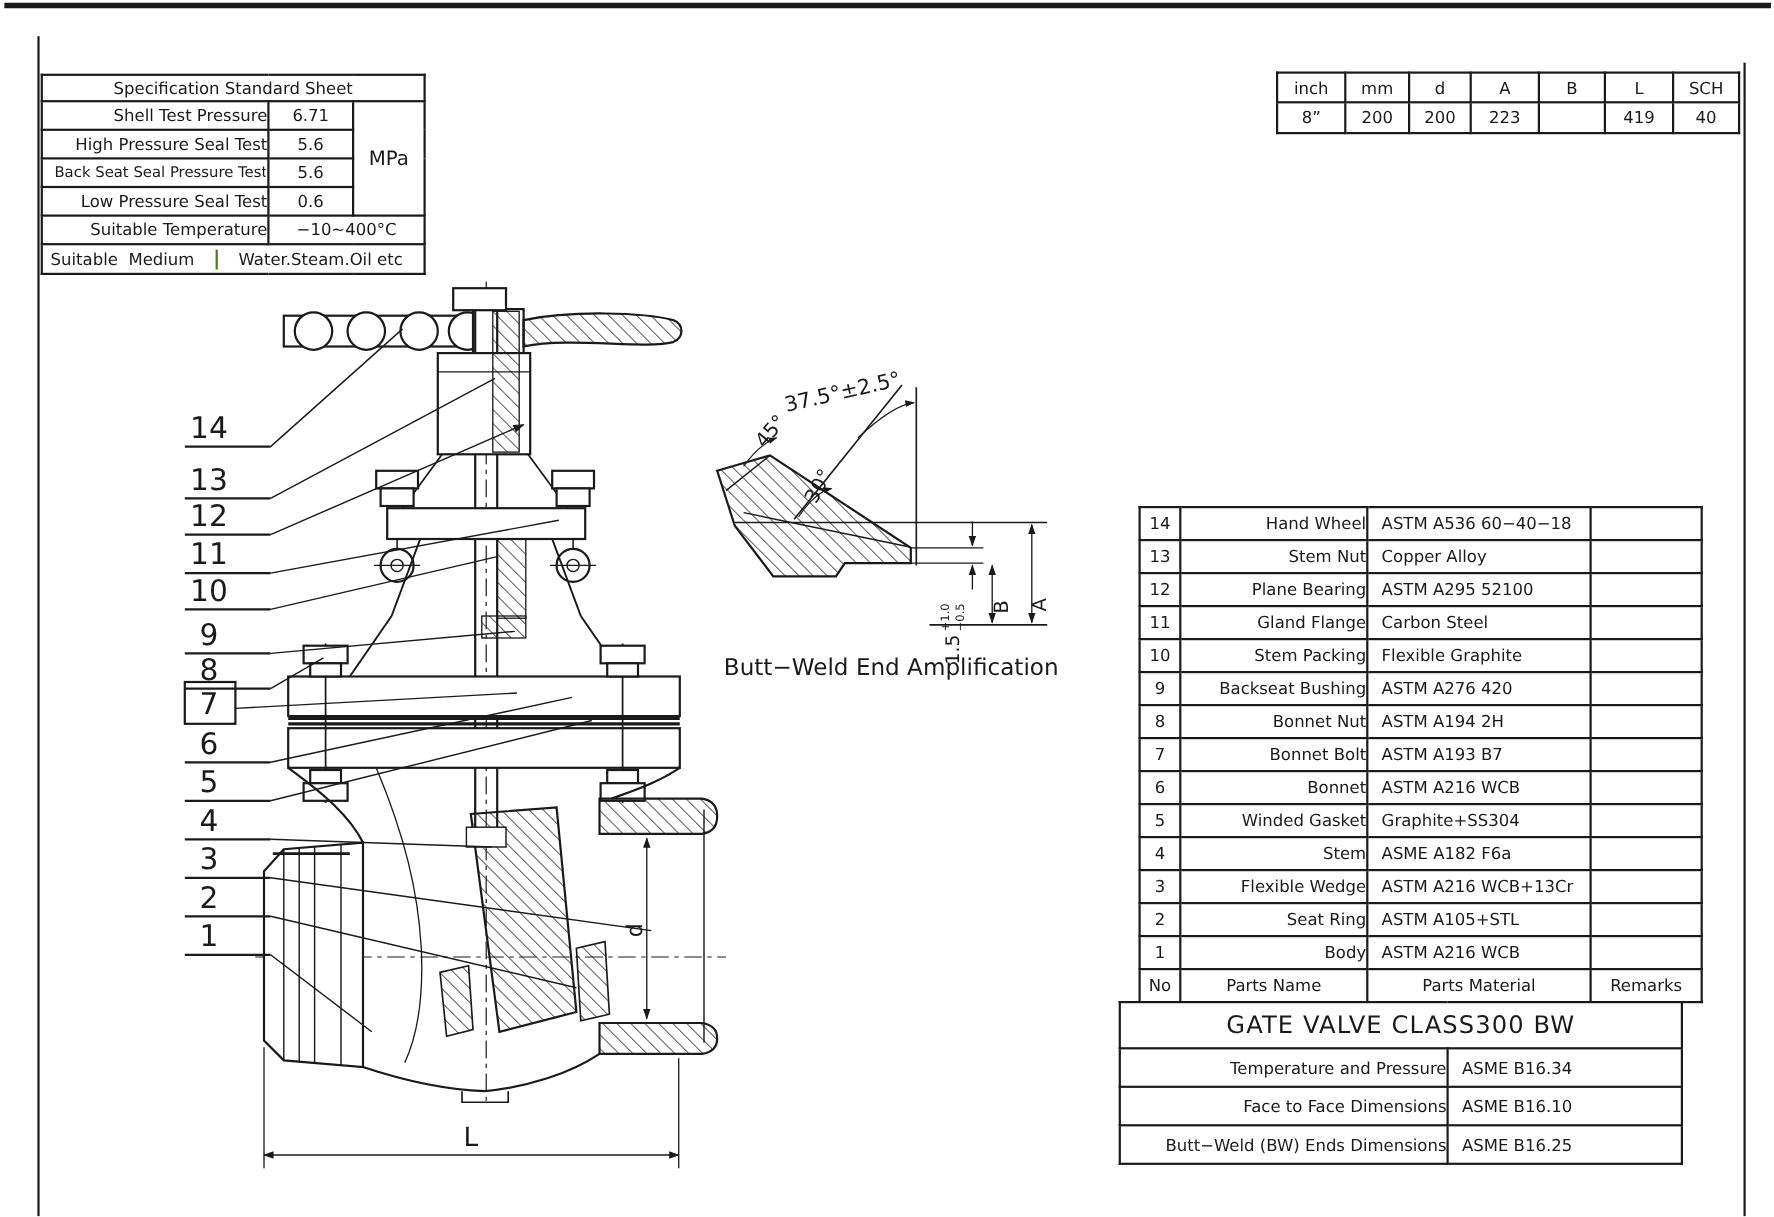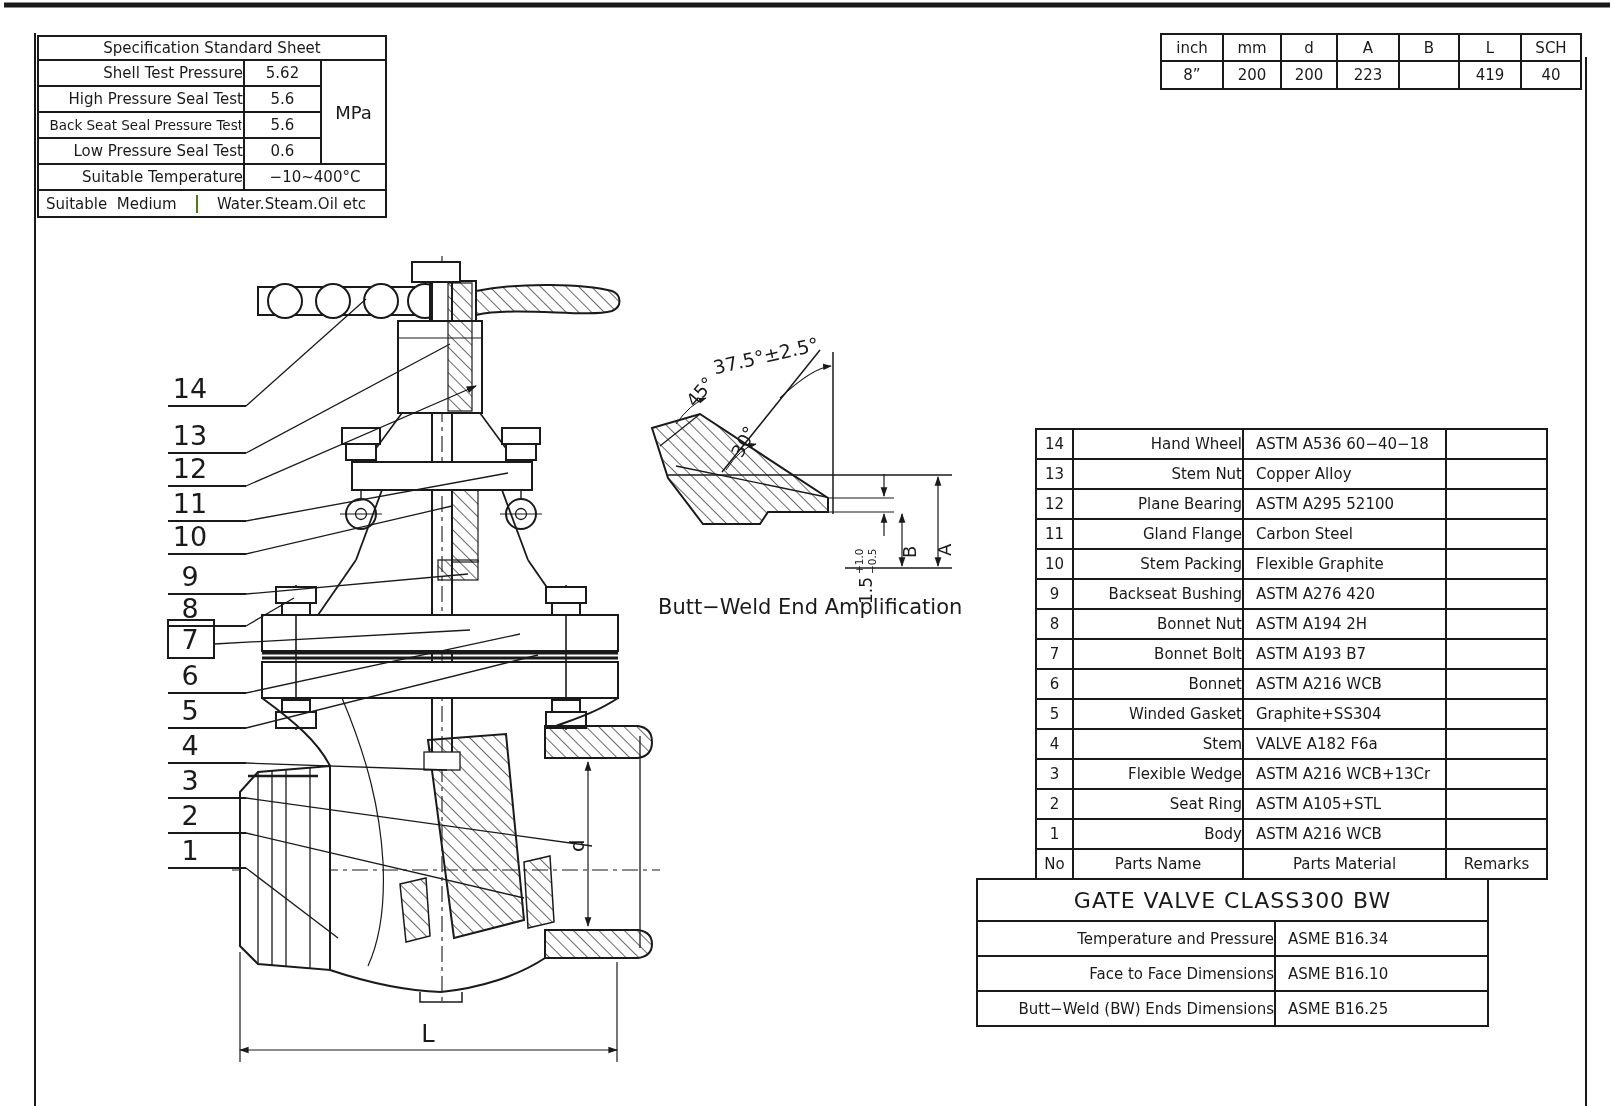--- a/index.html
+++ b/index.html
@@ -1,19 +1,19 @@
 <!DOCTYPE html>
 <html><head>
 <meta charset="utf-8">
 <style>
   html,body{margin:0;padding:0;background:#fff;}
   #sheet{position:relative;width:1613px;height:1106px;background:#fff;overflow:hidden;
          font-family:"DejaVu Sans",sans-serif;color:#1a1a1a;}
   #linework{position:absolute;left:0;top:0;}
-  table.tbl{border-collapse:collapse;table-layout:fixed;position:absolute;background:#fff;}
+  table.tbl{border-collapse:collapse;table-layout:fixed;position:absolute;background:#fff;margin-top:32px;}
   table.tbl td{border:2px solid #1a1a1a;padding:0;font-size:15px;color:#1a1a1a;
                overflow:hidden;white-space:nowrap;}
   .tc{text-align:center;}
   .tl{text-align:right;padding-left:7px!important;}
   .tl2{text-align:left;padding-left:12px!important;}
   .small{font-size:13.5px!important;border-radius:13px;}
   .big{font-size:18px!important;}
   .f16 td{font-size:16px;}
   .red{color:#c03a36;}
   .pre{white-space:pre!important;}
@@ -261,21 +261,21 @@
         <col style="width:206px">
         <col style="width:77px">
         <col style="width:65px">
       </colgroup>
     <tbody>
         <tr style="height:24px">
           <td colspan="3" class="tc">Specification Standard Sheet</td>
         </tr>
     <tr style="height:26px">
       <td class="tl">Shell Test Pressure</td>
-      <td class="tc">5.62</td>
+      <td class="tc">6.71</td>
       <td class="tc big" rowspan="4">MPa</td>
     </tr>
     <tr style="height:26px">
       <td class="tl">High Pressure Seal Test</td>
       <td class="tc">5.6</td>
     </tr>
     <tr style="height:26px">
       <td class="tl small">Back Seat Seal Pressure Test</td>
       <td class="tc">5.6</td>
     </tr>
@@ -394,21 +394,21 @@
     </tr>
     <tr style="height:30px">
       <td class="tc">5</td>
       <td class="tl">Winded Gasket</td>
       <td class="tl2">Graphite+SS304</td>
       <td></td>
     </tr>
     <tr style="height:30px">
       <td class="tc">4</td>
       <td class="tl">Stem</td>
-      <td class="tl2">VALVE A182 F6a</td>
+      <td class="tl2">ASME A182 F6a</td>
       <td></td>
     </tr>
     <tr style="height:30px">
       <td class="tc">3</td>
       <td class="tl">Flexible Wedge</td>
       <td class="tl2">ASTM A216 WCB+13Cr</td>
       <td></td>
     </tr>
     <tr style="height:30px">
       <td class="tc">2</td>
@@ -424,21 +424,21 @@
     </tr>
     <tr style="height:30px">
       <td class="tc">No</td>
       <td class="tc">Parts Name</td>
       <td class="tc">Parts Material</td>
       <td class="tc">Remarks</td>
     </tr>
   </tbody>
     </table>
 
-  <table class="tbl f16" style="left:976px;top:878px;width:511px;">
+  <table class="tbl f16" style="left:1017px;top:878px;width:511px;">
     <colgroup>
         <col style="width:298px">
         <col style="width:213px">
       </colgroup>
     <tbody>
         <tr style="height:42px">
       <td colspan="2" class="tc valveTitle">GATE VALVE CLASS300 BW</td>
     </tr>
     <tr style="height:35px">
       <td class="tl">Temperature and Pressure</td>

